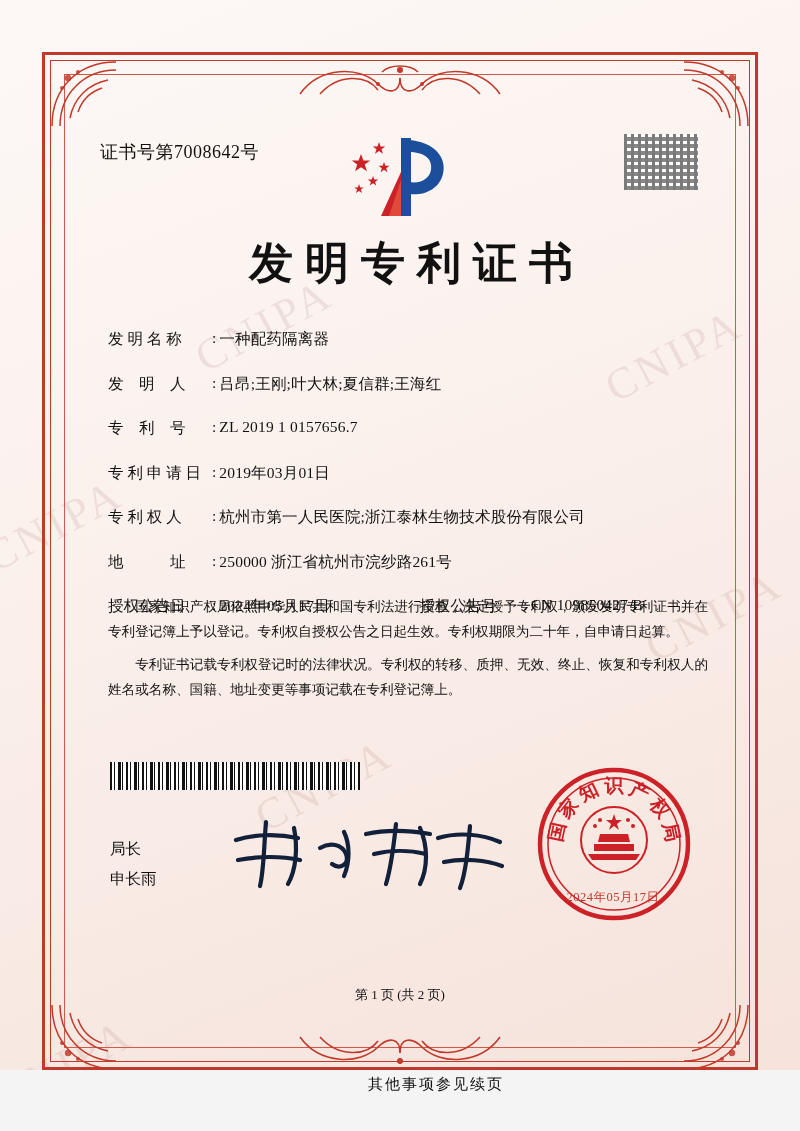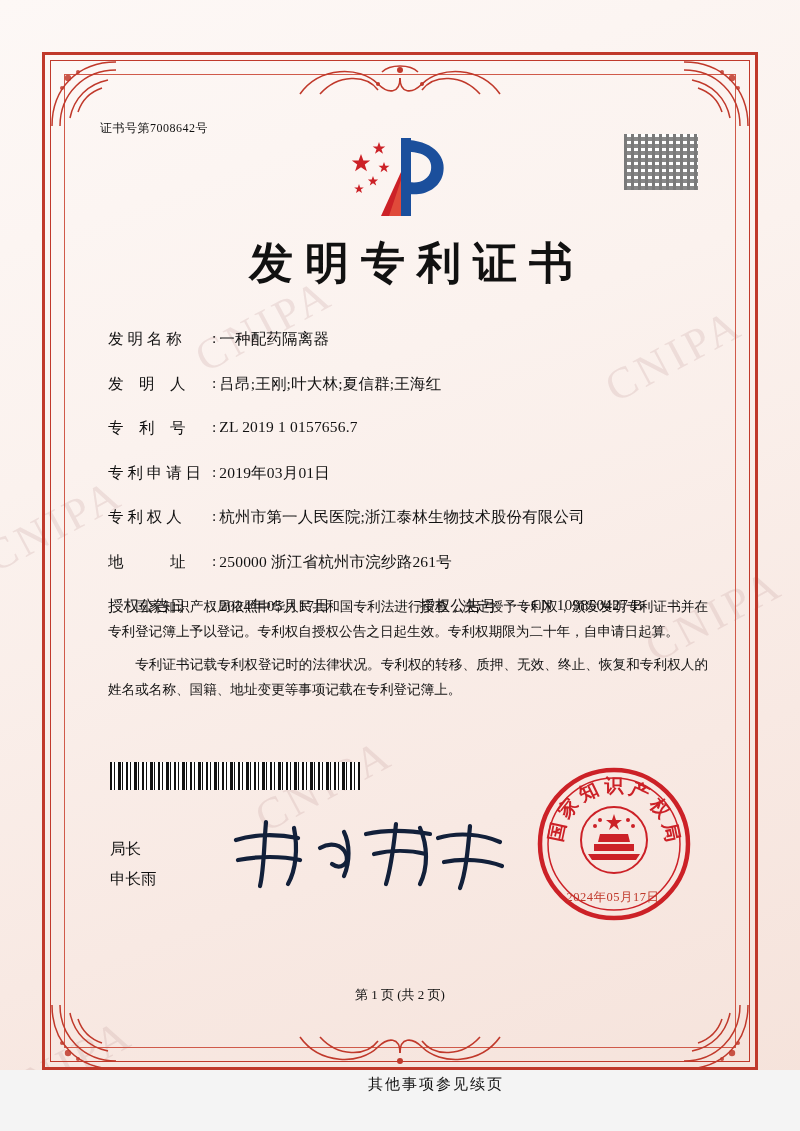--- a/index.html
+++ b/index.html
@@ -92,22 +92,22 @@
 
   
   .content {
     position: absolute;
     left: 64px; top: 74px;
     width: 672px; height: 974px;
   }
 
   .cert-no {
     position: absolute;
-    left: 36px; top: 46px;
-    font-size: 12px;
+    left: 36px; top: 66px;
+    font-size: 18px;
     color: #111;
     letter-spacing: 0.5px;
   }
 
   
   .logo {
     position: absolute;
     left: 275px; top: 58px;
     width: 120px; height: 90px;
   }

